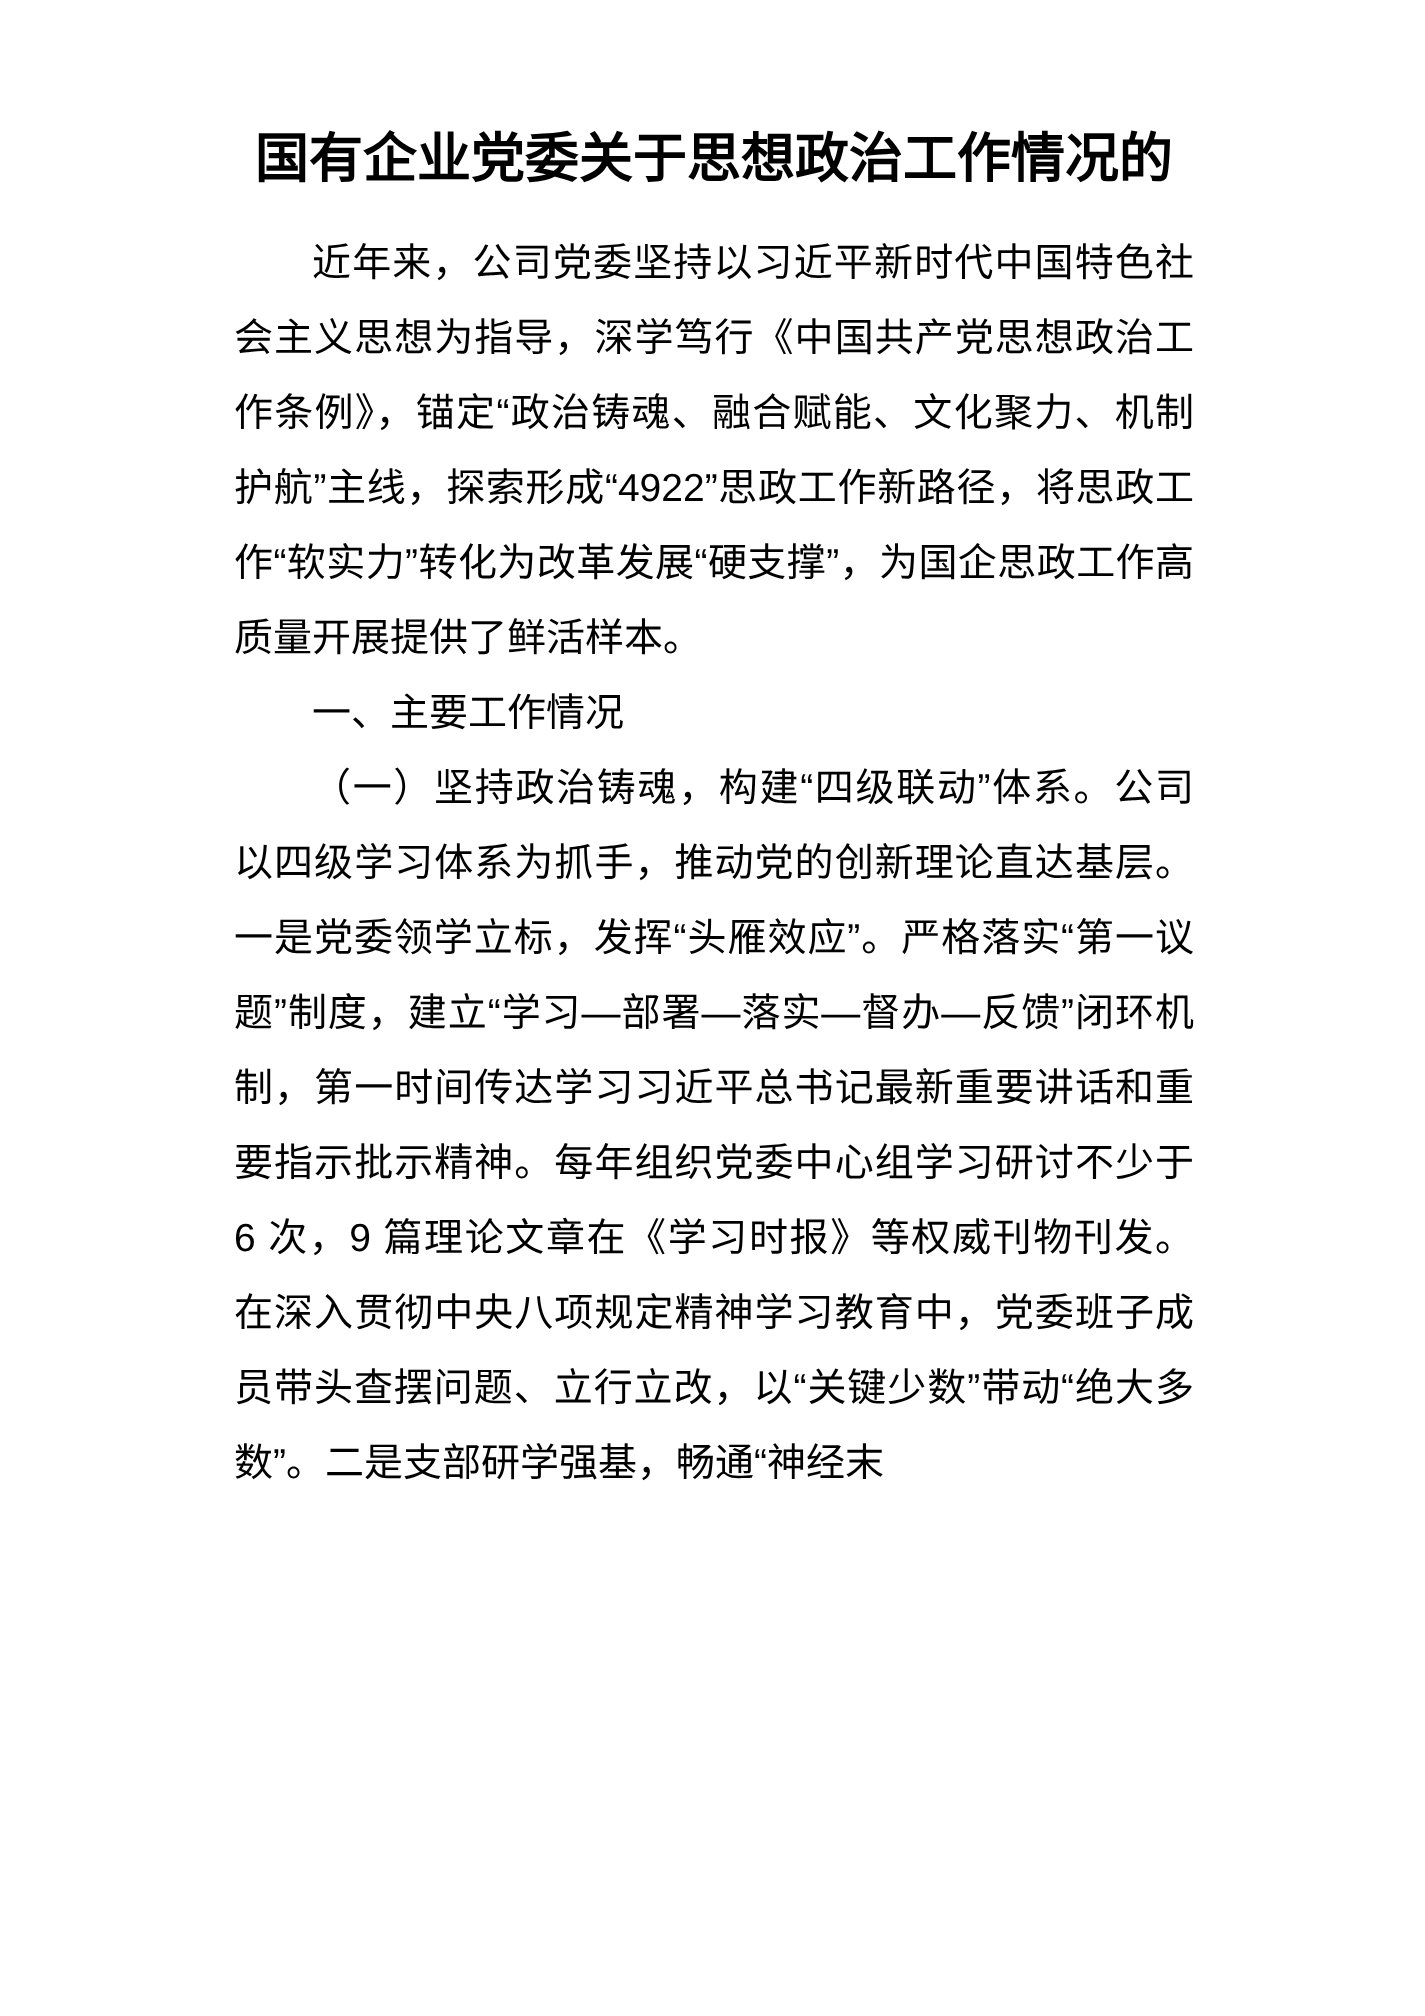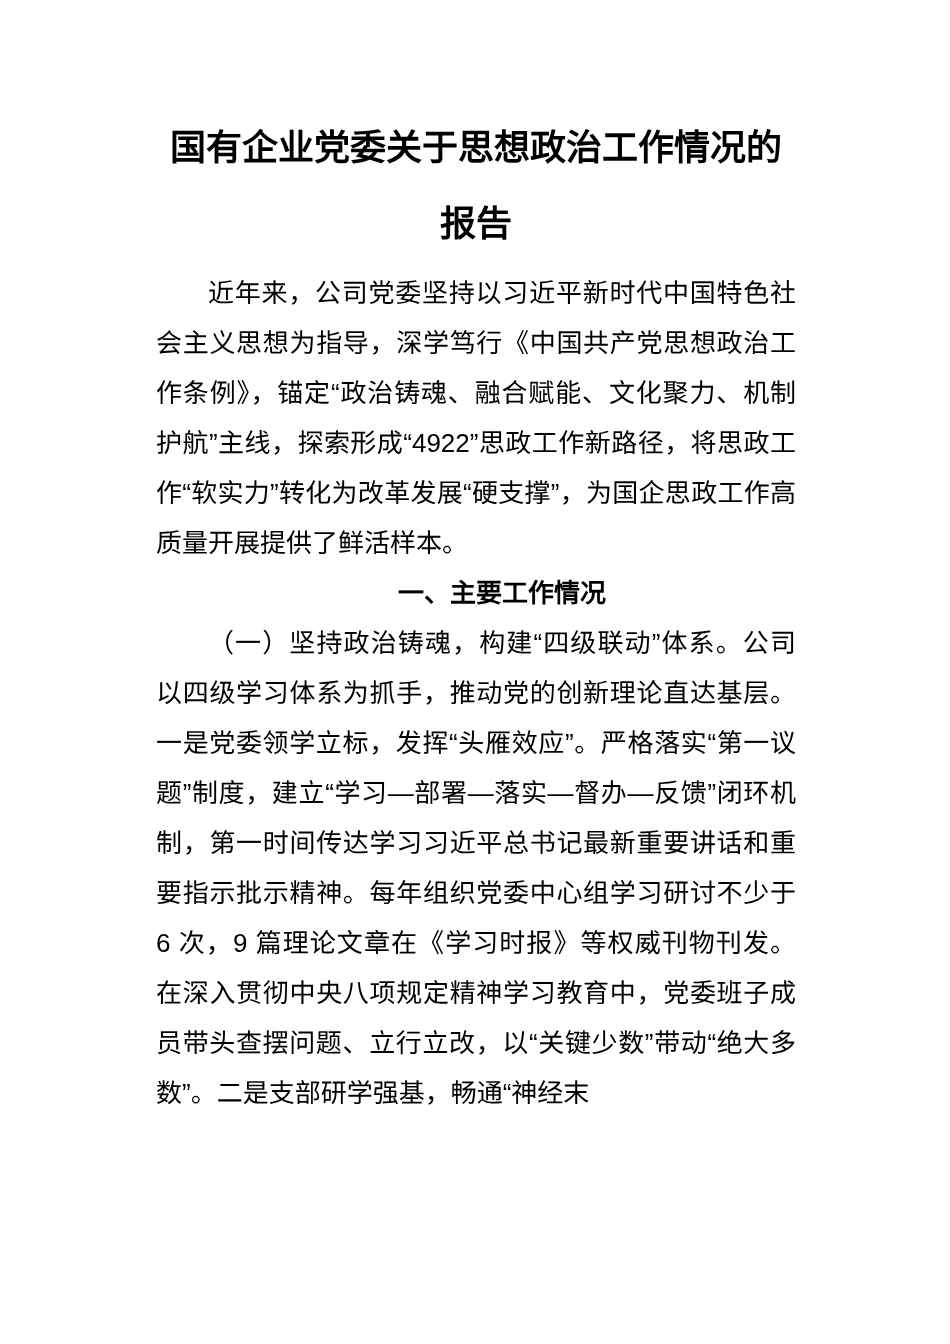--- a/index.html
+++ b/index.html
@@ -9,21 +9,21 @@
   }
   .page {
     position: relative;
     width: 882px;
     height: 1344px;
     margin: 0 auto;
     background: #ffffff;
     color: #000000;
     font-family: "Liberation Sans", sans-serif;
     box-sizing: border-box;
-    padding: 110px 120px 0 122px;
+    padding: 68px 120px 0 122px;
     overflow: hidden;
   }
   .doc-title {
     margin: 0 0 6px 0;
     text-align: center;
     font-size: 36px;
     font-weight: 700;
     line-height: 76px;
     color: #000000;
   }
@@ -34,31 +34,30 @@
     margin: 0;
     font-size: 26px;
     line-height: 50px;
     text-align: justify;
     text-justify: inter-ideograph;
     text-indent: 2em;
     color: #000000;
     word-break: break-all;
   }
   .doc-body p.section-heading {
-    font-weight: 700;
-    text-align: center;
+    font-weight: 400;
+    text-align: left;
   }
 </style>
 </head>
 <body>
 
 <div class="page">
   <h1 class="doc-title">
     <span class="title-line">国有企业党委关于思想政治工作情况的</span>
-    <span class="title-line">报告</span>
   </h1>
 
   <div class="doc-body">
     <p class="body-paragraph">近年来，公司党委坚持以习近平新时代中国特色社会主义思想为指导，深学笃行《中国共产党思想政治工作条例》，锚定“政治铸魂、融合赋能、文化聚力、机制护航”主线，探索形成“4922”思政工作新路径，将思政工作“软实力”转化为改革发展“硬支撑”，为国企思政工作高质量开展提供了鲜活样本。</p>
 
     <p class="section-heading">一、主要工作情况</p>
 
     <p class="body-paragraph">（一）坚持政治铸魂，构建“四级联动”体系。公司以四级学习体系为抓手，推动党的创新理论直达基层。一是党委领学立标，发挥“头雁效应”。严格落实“第一议题”制度，建立“学习—部署—落实—督办—反馈”闭环机制，第一时间传达学习习近平总书记最新重要讲话和重要指示批示精神。每年组织党委中心组学习研讨不少于 6 次，9 篇理论文章在《学习时报》等权威刊物刊发。在深入贯彻中央八项规定精神学习教育中，党委班子成员带头查摆问题、立行立改，以“关键少数”带动“绝大多数”。二是支部研学强基，畅通“神经末</p>
   </div>
 </div>

